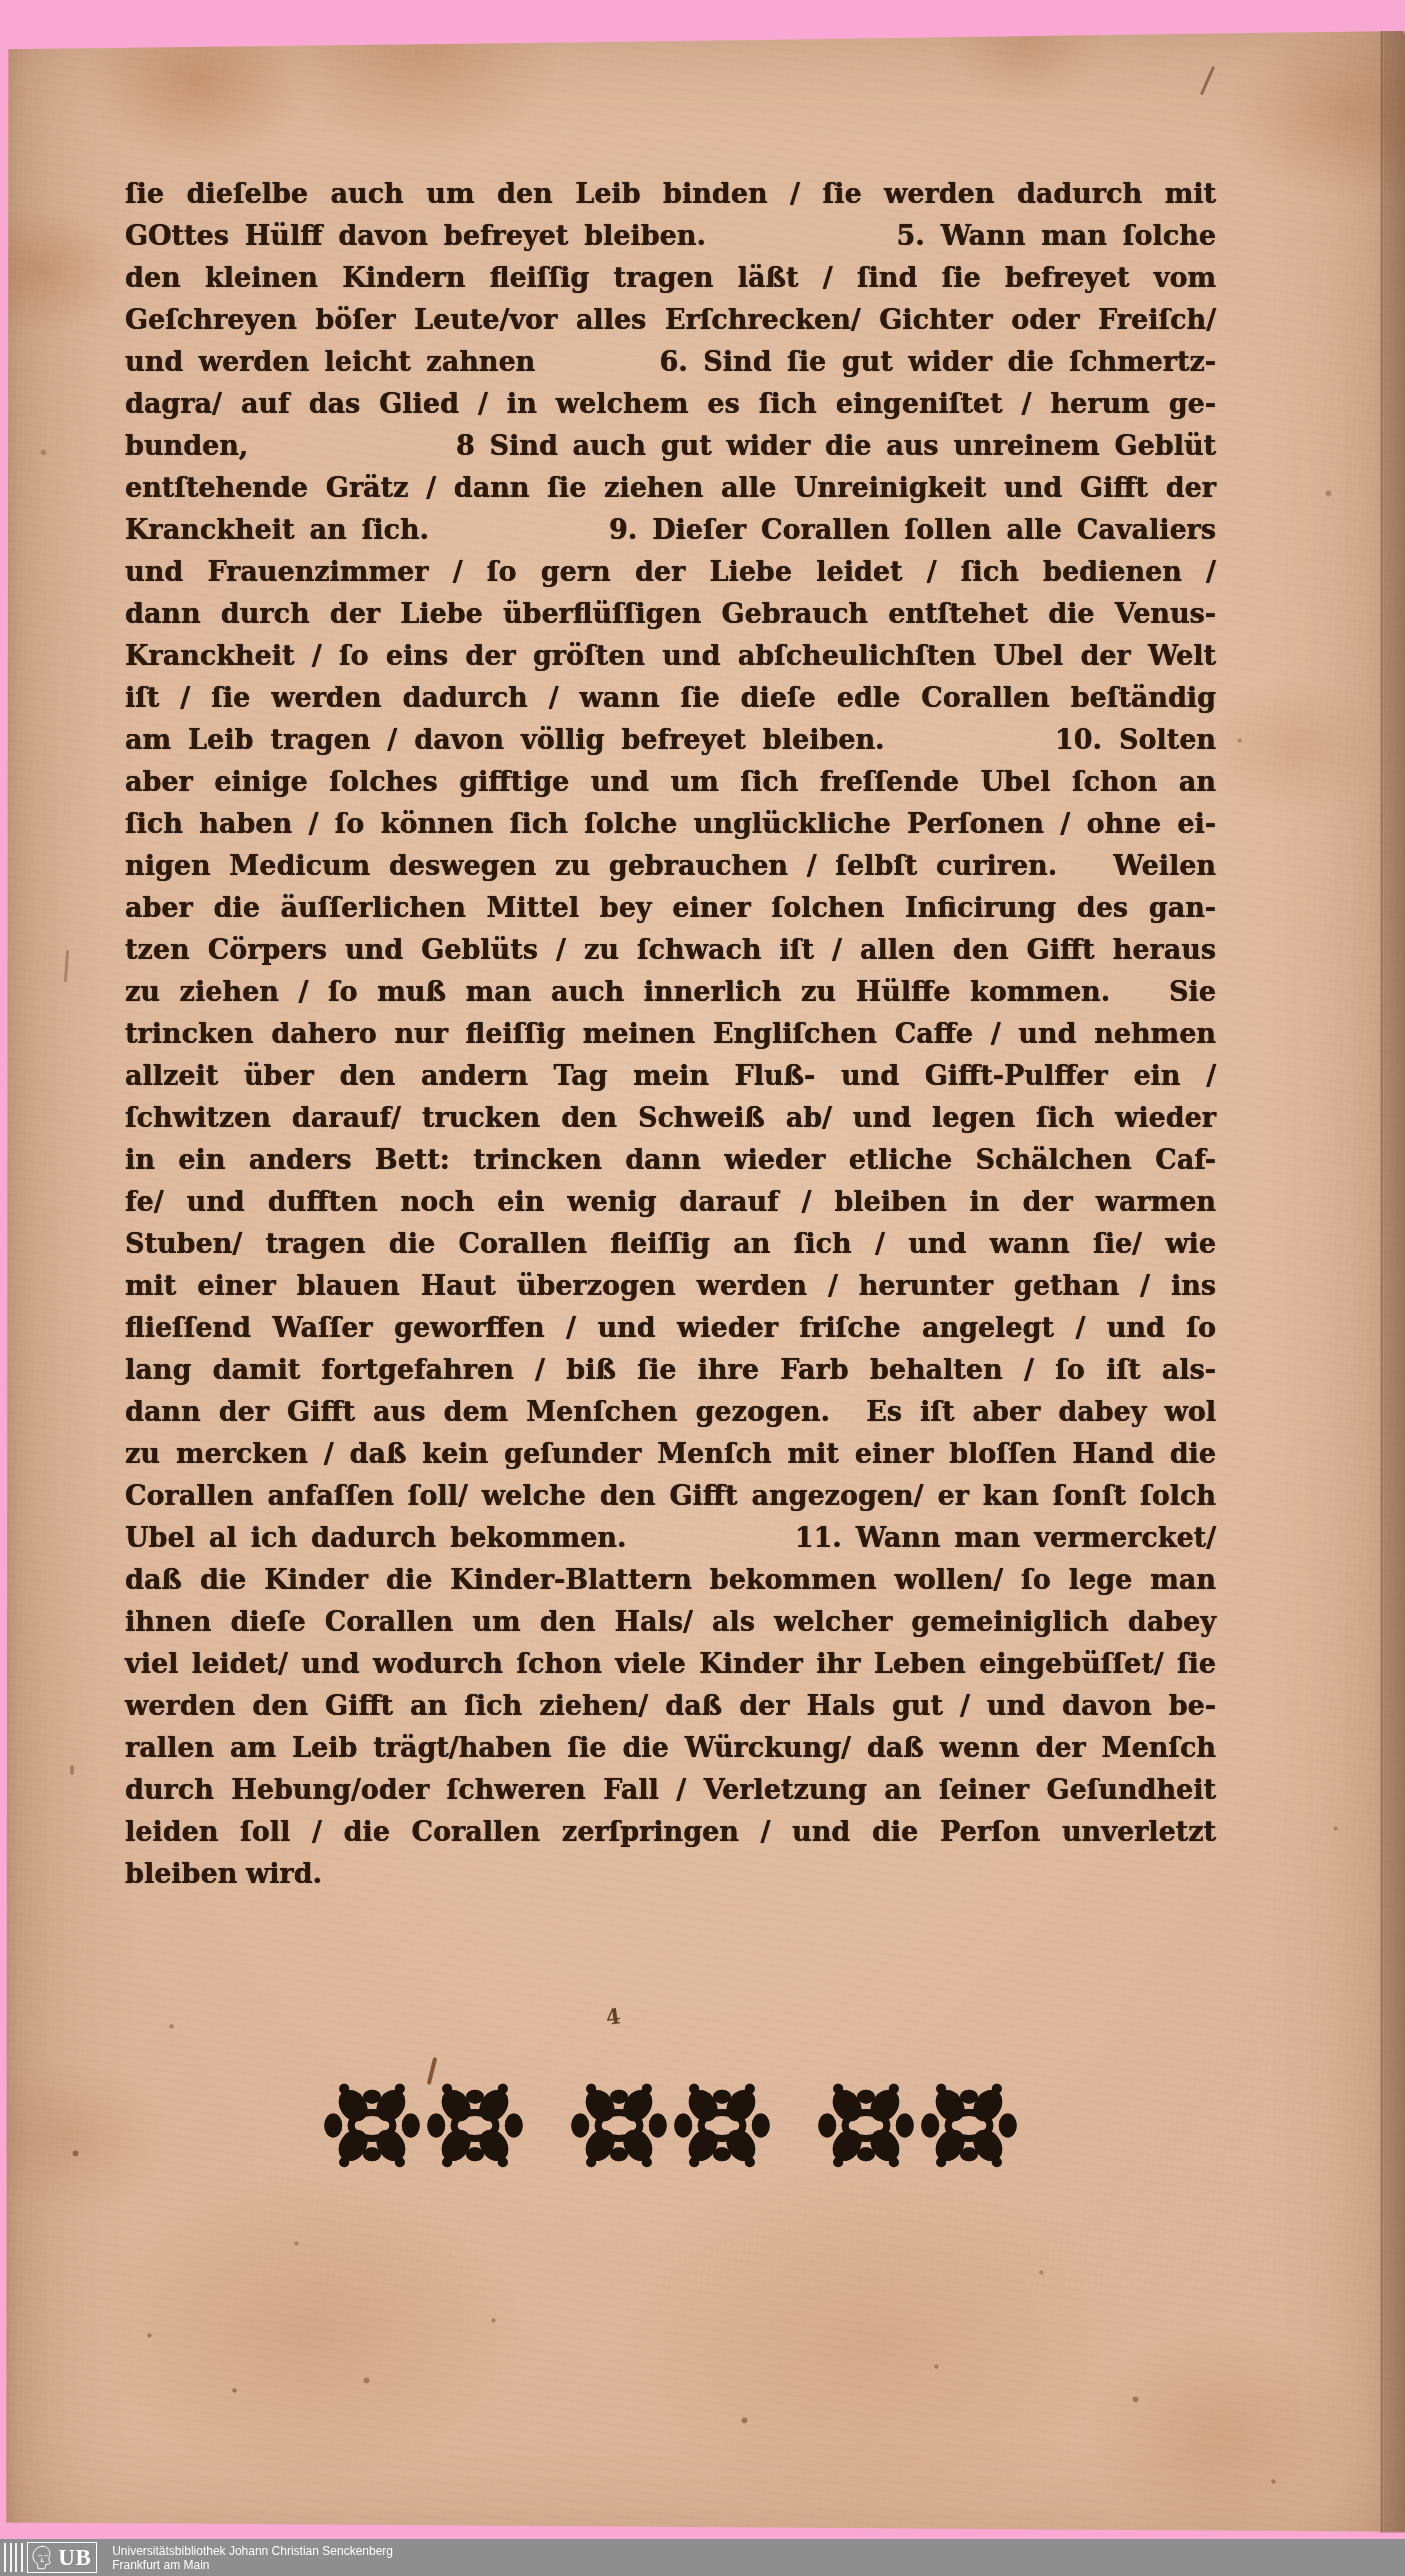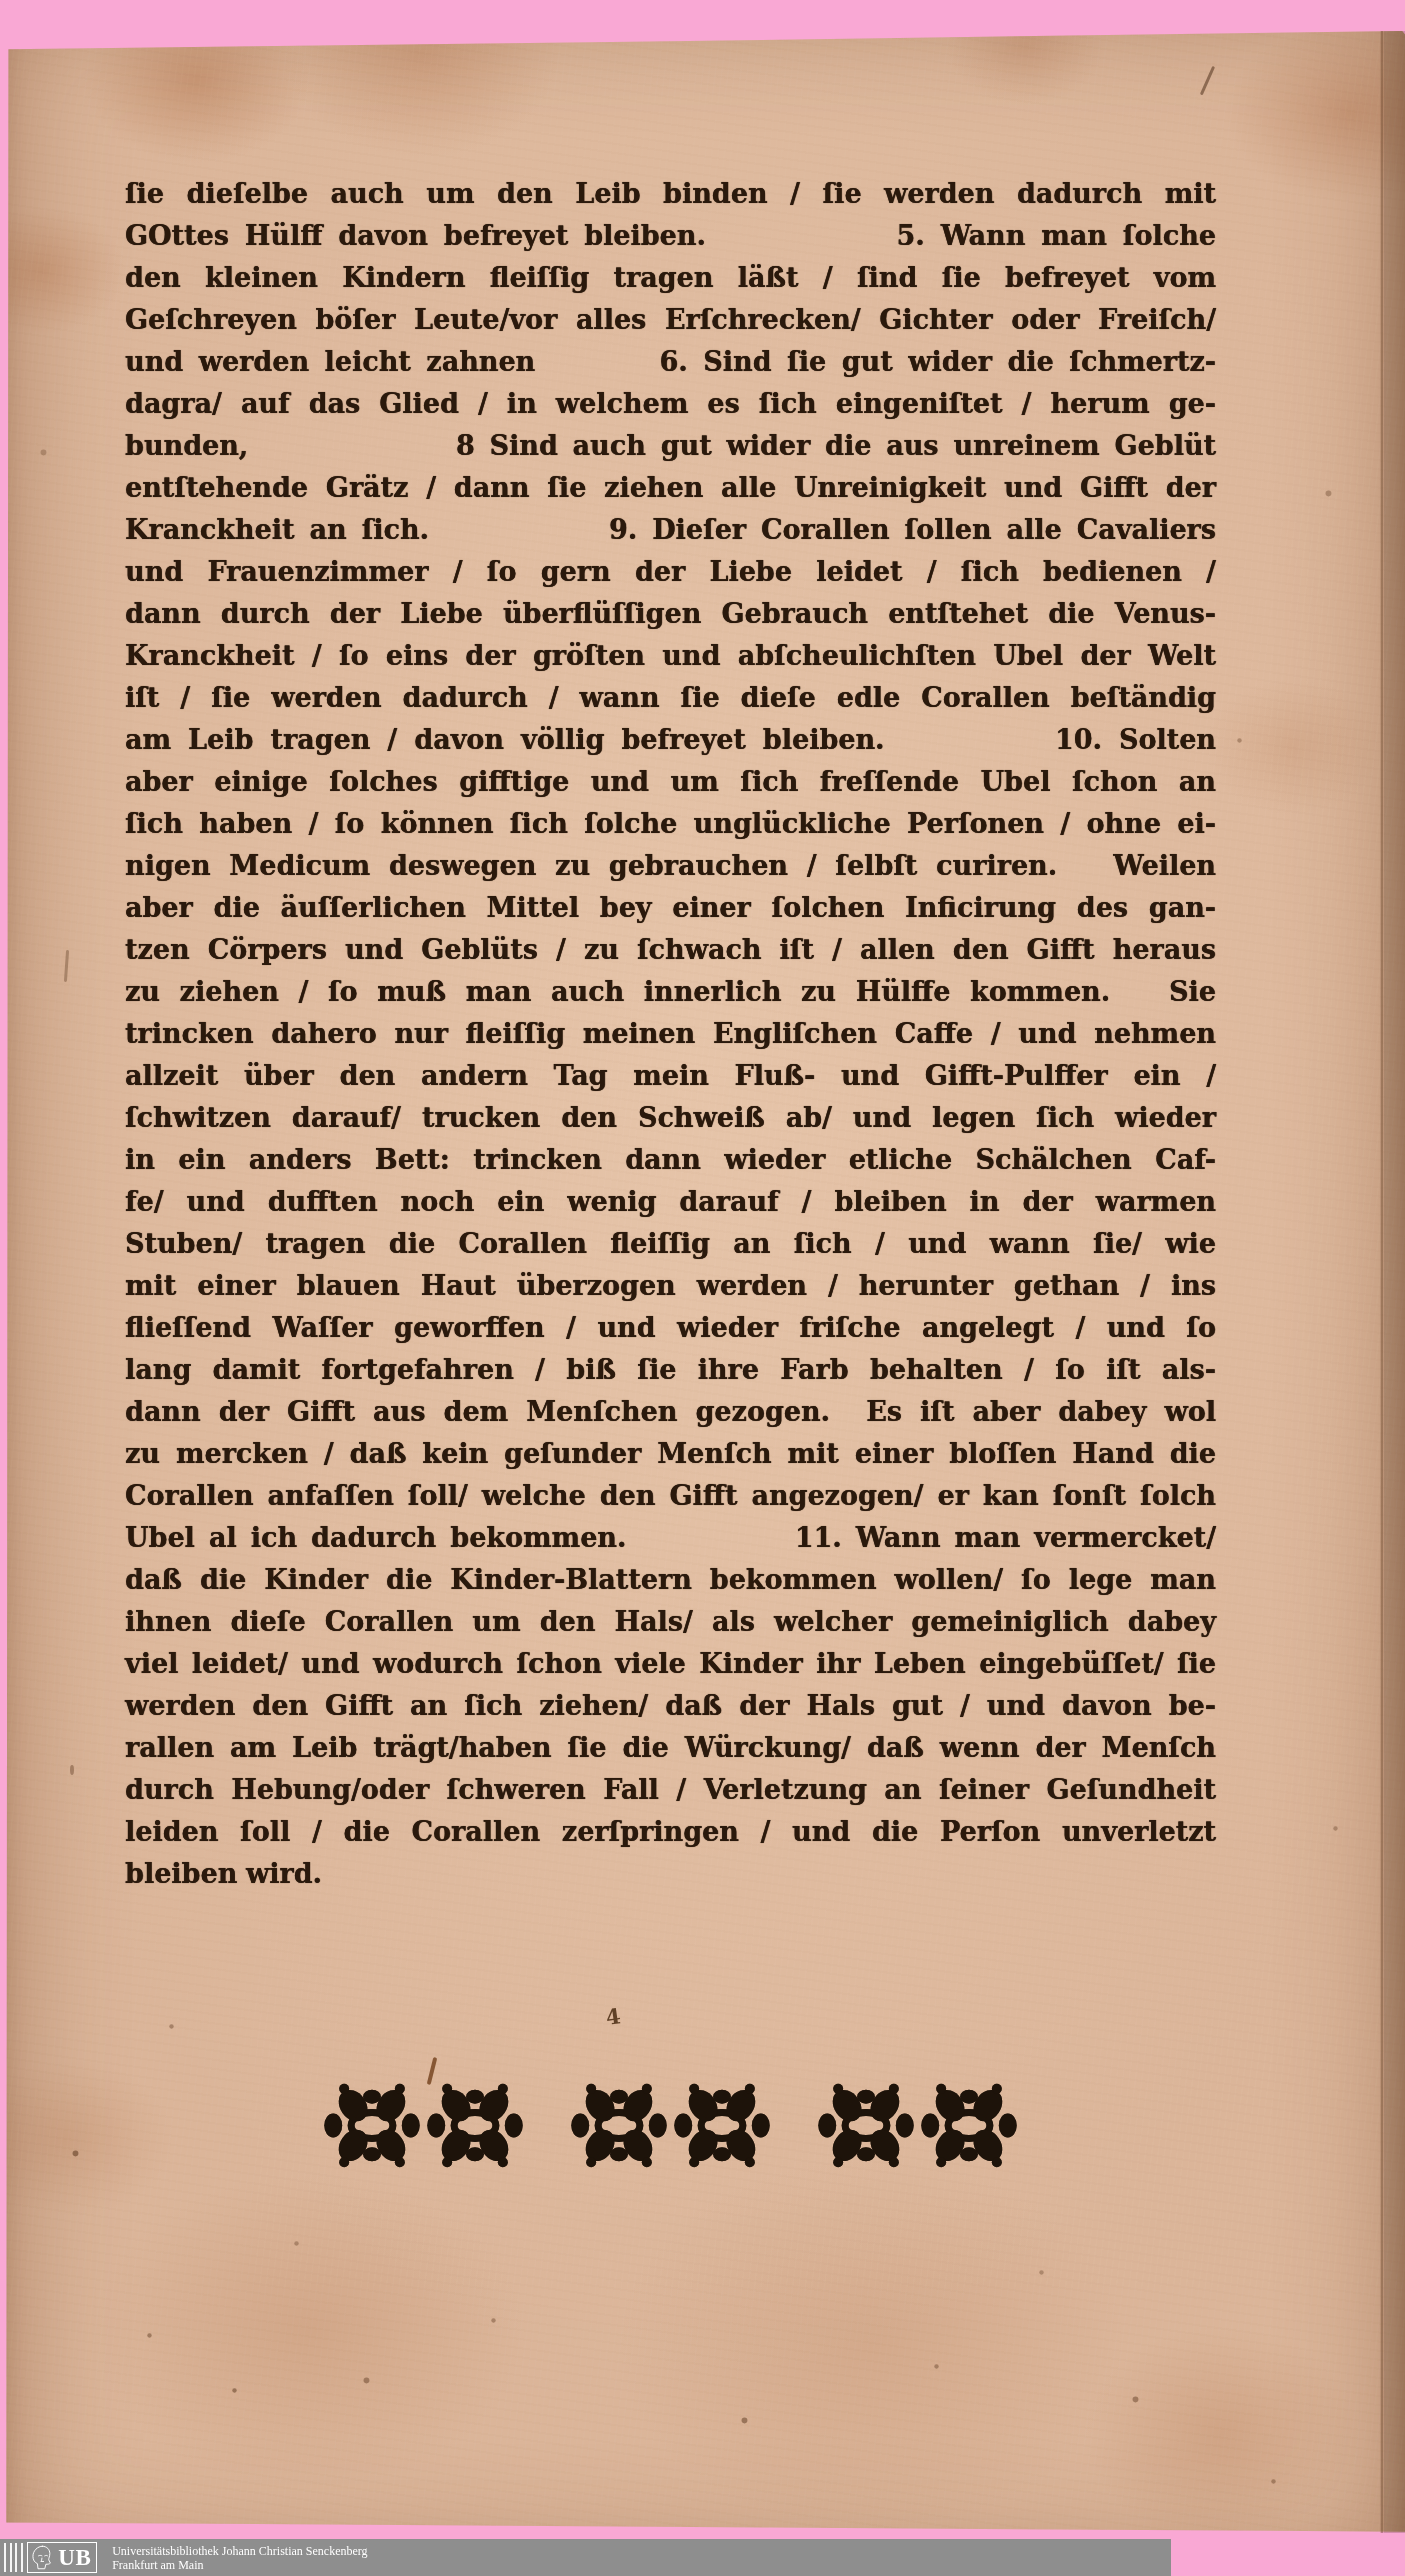--- a/index.html
+++ b/index.html
@@ -60,30 +60,30 @@
     box-shadow:
       74px 2152px 0 1.4px rgba(90,55,30,.55), 148px 2334px 0 0.7px rgba(90,55,30,.45),
       233px 2389px 0 0.7px rgba(90,55,30,.5), 365px 2379px 0 1.4px rgba(90,55,30,.45),
       492px 2319px 0 0.7px rgba(90,55,30,.4), 743px 2419px 0 1.4px rgba(90,55,30,.5),
       935px 2365px 0 0.7px rgba(90,55,30,.4), 1134px 2398px 0 1.4px rgba(90,55,30,.45),
       1272px 2480px 0 0.7px rgba(90,55,30,.4), 295px 2242px 0 0.7px rgba(90,55,30,.35),
       1040px 2271px 0 0.7px rgba(90,55,30,.35), 170px 2025px 0 0.7px rgba(90,55,30,.4),
       1334px 1827px 0 0.7px rgba(90,55,30,.35), 1327px 492px 0 1.4px rgba(90,55,30,.35),
       1238px 739px 0 0.7px rgba(90,55,30,.35), 42px 451px 0 1.4px rgba(90,55,30,.3);}
   
-  .bar{position:absolute;left:0;bottom:0;width:1171px;height:37px;background:#8e8e8e;
+  .bar{position:absolute;left:0;bottom:0;width:1405px;height:37px;background:#8e8e8e;
     display:flex;align-items:center;z-index:9;}
   .logo-lines{display:flex;gap:3.5px;margin-left:4.2px;}
   .logo-lines i{width:2.1px;height:29.5px;background:#fff;opacity:.92;}
   .logo-box{display:flex;align-items:center;gap:2.8px;border:1.4px solid #fff;height:29.5px;
     margin-left:4.2px;padding:0 4.2px 0 2.1px;}
   .logo-head{width:25px;height:27px;}
   .logo-ub{font-family:"Liberation Serif",serif;font-weight:700;font-size:23px;color:#fff;
     letter-spacing:0.7px;line-height:1;}
-  .bar-text{margin-left:15.5px;color:#fff;font-family:Liberation Serif, serif;
+  .bar-text{margin-left:15.5px;color:#fff;font-family:Liberation Sans, sans-serif;
     font-size:12px;line-height:14px;}
 </style>
 </head>
 <body>
 
 <div class="stage">
 
   <svg width="0" height="0" style="position:absolute" aria-hidden="true">
     <symbol id="fleuron-sym" viewBox="0 0 100 100">
       <g fill="currentColor">

